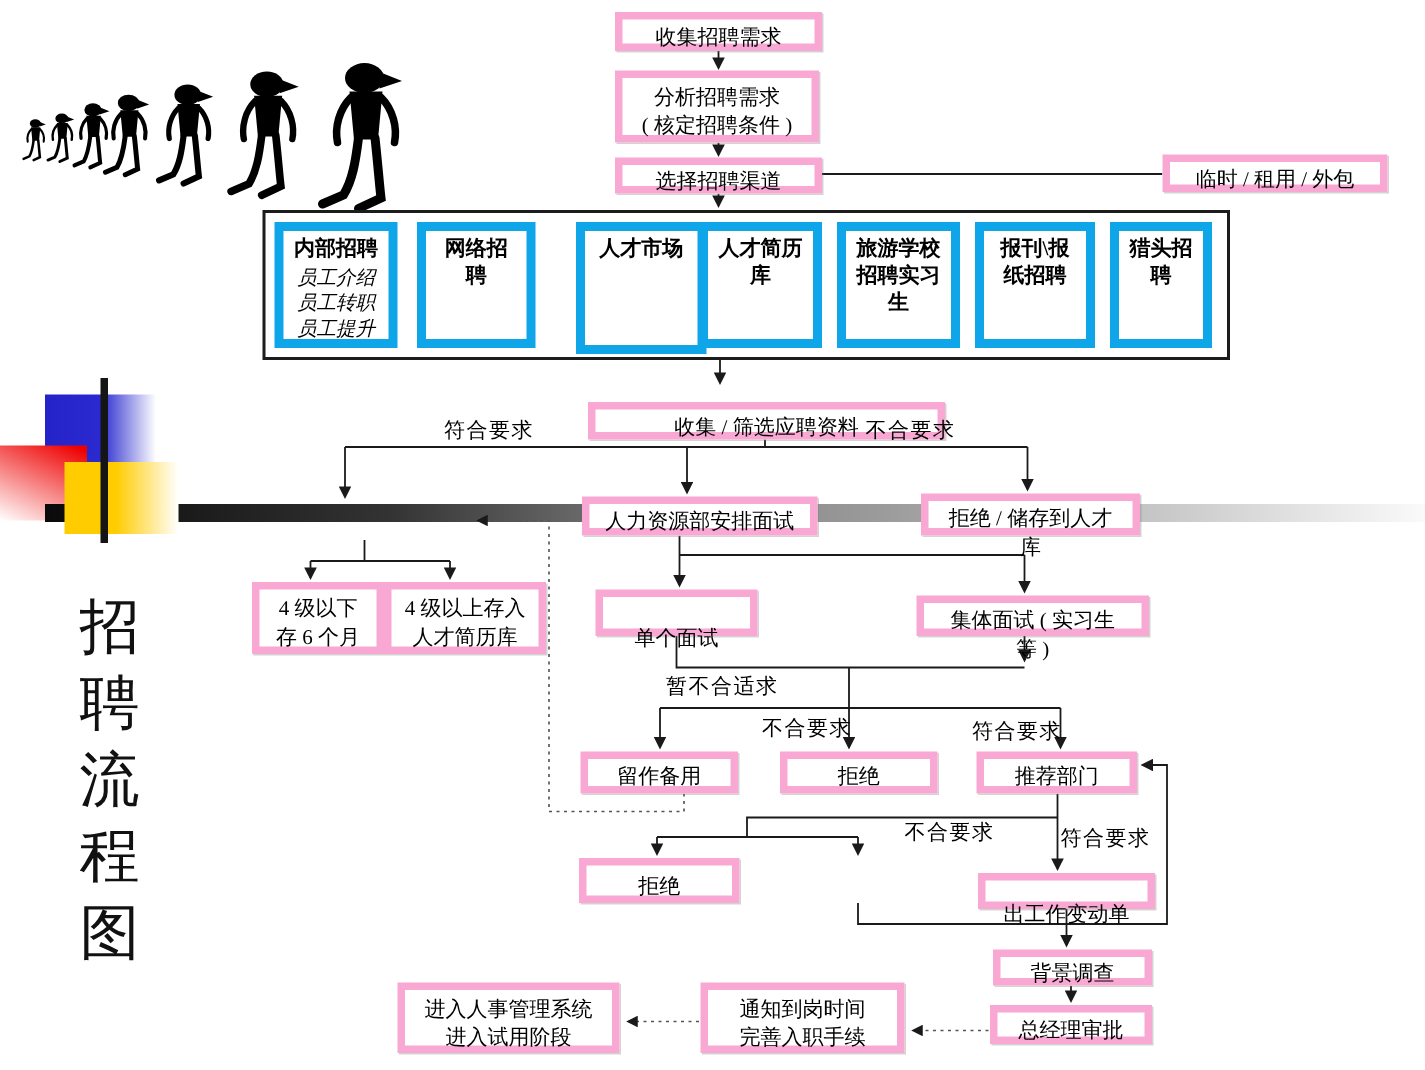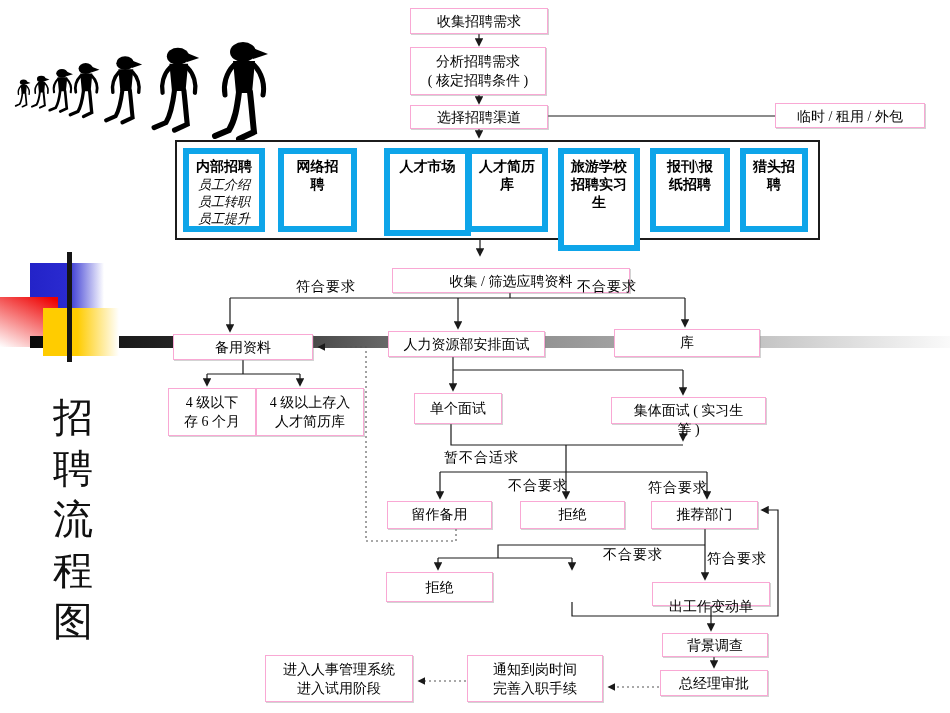--- a/index.html
+++ b/index.html
@@ -22,21 +22,21 @@
   
   .vtitle{position:absolute;left:50px;top:392px;width:46px;font-size:40px;line-height:51px;
     text-align:center;word-break:break-all;z-index:5;color:#111}
 
   
   svg.connectors{position:absolute;left:0;top:0;z-index:3}
   .edge{stroke:#1a1a1a;stroke-width:1.2;fill:none}
   .edge-dotted{stroke:#555;stroke-width:1.1;fill:none;stroke-dasharray:2,3}
 
   
-  .node{position:absolute;border:1px solid #f9a8d4;background:#fff;text-align:center;
+  .node{position:absolute;border:5px solid #f9a8d4;background:#fff;text-align:center;
     font-size:14px;line-height:19px;padding-top:3px;z-index:5;word-break:break-all;
     overflow:visible;box-shadow:1px 1px 0 rgba(130,130,130,.35)}
   .node .line{display:block}
   .container-box{position:absolute;left:175px;top:140px;width:645px;height:100px;
     border:2px solid #1c1c1c;background:#fff;z-index:4}
   .chan{position:absolute;border:6px solid #0ea5e9;background:#fff;text-align:center;
     font-size:14px;font-weight:bold;line-height:18px;padding:4px 7px;z-index:5;word-break:break-all}
   .chan .sub{display:block;font-weight:normal;font-style:italic;font-size:13px;line-height:17px}
 
   
@@ -132,39 +132,39 @@
   <div class="container-box"></div>
   <div class="chan" style="left:183px;top:148px;width:82px;height:84px">
     <span>内部招聘</span>
     <span class="sub">员工介绍</span>
     <span class="sub">员工转职</span>
     <span class="sub">员工提升</span>
   </div>
   <div class="chan" style="left:278px;top:148px;width:79px;height:84px">网络招聘</div>
   <div class="chan" style="left:384px;top:148px;width:87px;height:88px">人才市场</div>
   <div class="chan" style="left:466px;top:148px;width:82px;height:84px">人才简历库</div>
-  <div class="chan" style="left:558px;top:148px;width:82px;height:103px">旅游学校招聘实习生</div>
+  <div class="chan" style="left:558px;top:148px;width:82px;height:84px">旅游学校招聘实习生</div>
   <div class="chan" style="left:650px;top:148px;width:80px;height:84px">报刊\报纸招聘</div>
   <div class="chan" style="left:740px;top:148px;width:68px;height:84px">猎头招聘</div>
 
   <div class="node" style="left:392px;top:268px;width:238px;height:25px">收集 / 筛选应聘资料</div>
-  <div class="node" style="left:173px;top:334px;width:140px;height:26px">备用资料</div>
   <div class="node" style="left:168px;top:388px;width:88px;height:48px;padding-top:4px">
     <span class="line">4 级以下</span>
     <span class="line">存 6 个月</span>
   </div>
   <div class="node" style="left:256px;top:388px;width:108px;height:48px;padding-top:4px">
     <span class="line">4 级以上存入</span>
     <span class="line">人才简历库</span>
   </div>
   <div class="node" style="left:388px;top:331px;width:157px;height:26px">人力资源部安排面试</div>
   <div class="node" style="left:614px;top:329px;width:146px;height:28px">
+    <span class="line">拒绝 / 储存到人才</span>
     <span class="line">库</span>
   </div>
-  <div class="node" style="left:414px;top:393px;width:88px;height:31px;padding-top:5px">单个面试</div>
+  <div class="node" style="left:397px;top:393px;width:108px;height:31px;padding-top:19px">单个面试</div>
   <div class="node" style="left:611px;top:397px;width:155px;height:27px">
     <span class="line">集体面试 ( 实习生</span>
     <span class="line">等 )</span>
   </div>
 
   <div class="node" style="left:387px;top:501px;width:105px;height:28px">留作备用</div>
   <div class="node" style="left:520px;top:501px;width:105px;height:28px">拒绝</div>
   <div class="node" style="left:651px;top:501px;width:107px;height:28px">推荐部门</div>
   <div class="node" style="left:386px;top:572px;width:107px;height:30px;padding-top:5px">拒绝</div>
   <div class="node" style="left:652px;top:582px;width:118px;height:24px;padding-top:14px">出工作变动单</div>

